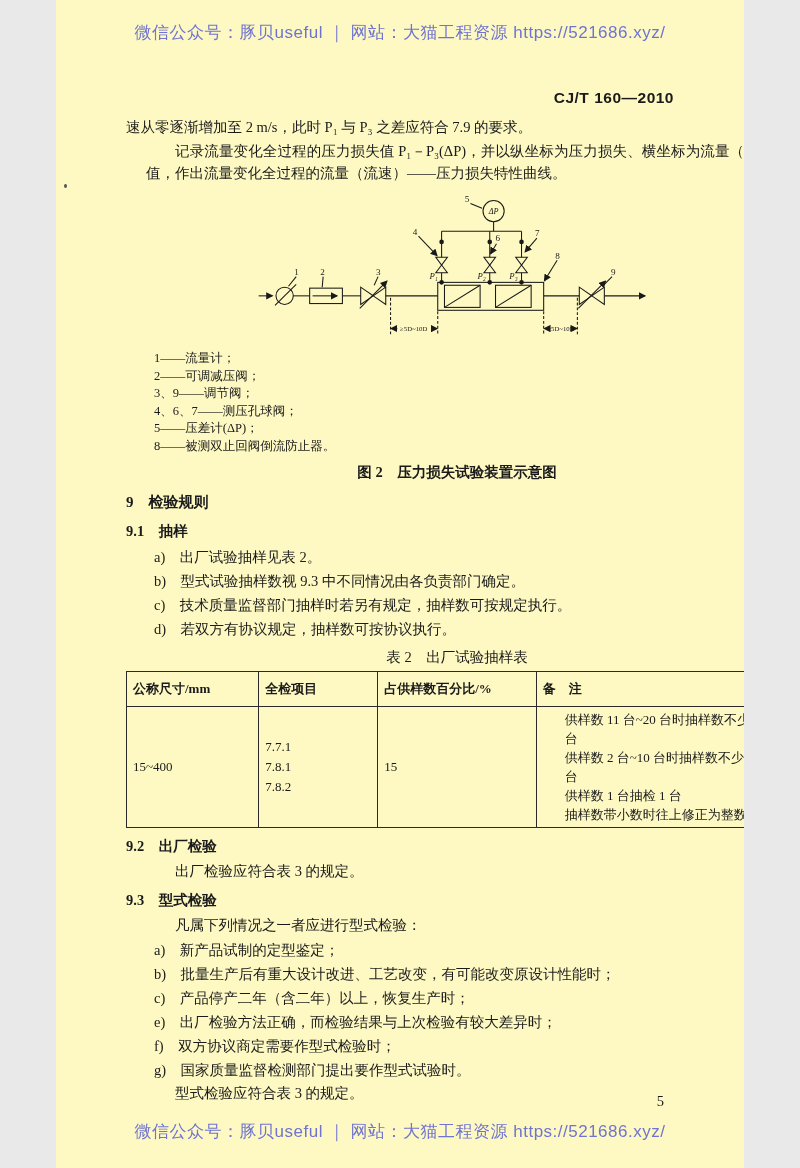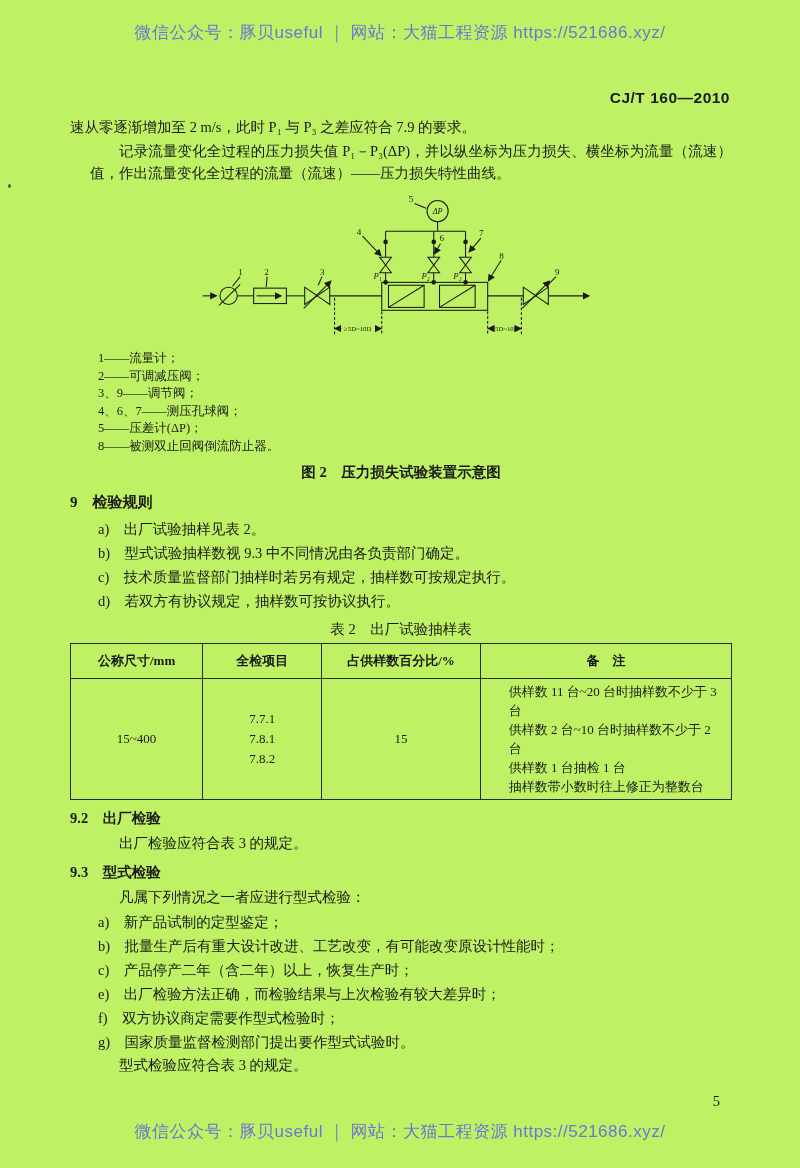--- a/index.html
+++ b/index.html
@@ -1,37 +1,37 @@
 <!DOCTYPE html>
 <html><head>
 <meta charset="utf-8">
 <style>
   html,body{margin:0;padding:0;}
   body{background:#e9e9e9;font-family:"Liberation Serif","DejaVu Serif",serif;}
-  .page{position:relative;width:800px;height:1168px;margin:0 auto;background:#bef264;color:#1a1a1a;overflow:hidden;}
+  .page{position:relative;width:688px;height:1168px;margin:0 auto;background:#fef9c3;color:#1a1a1a;overflow:hidden;}
   .watermark{position:absolute;left:0;width:100%;text-align:center;color:#6f74d2;
     font-family:"Liberation Sans","DejaVu Sans",sans-serif;font-size:17px;letter-spacing:.5px;}
   .wm-top{top:21px;}
   .wm-bottom{bottom:25px;}
   .doc-number{position:absolute;top:89px;right:70px;font-size:15.5px;font-weight:bold;
     font-family:"Liberation Sans","DejaVu Sans",sans-serif;letter-spacing:.5px;}
   .speck{position:absolute;left:8px;top:184px;width:3px;height:4px;background:#555;border-radius:50%;}
   .content{position:absolute;top:116px;left:70px;width:662px;font-size:14.5px;line-height:22px;text-align:justify;}
   .para{margin:0 0 2px;}
   .indent{text-indent:2em;margin-left:20px;}
   .figure-wrap{text-align:center;margin:4px 0 0;}
   .legend{font-size:12.5px;line-height:17.5px;margin-left:28px;text-align:left;}
   .fig-caption{text-align:center;font-weight:bold;margin:6px 0 4px;font-size:14.5px;}
   .sec{font-weight:bold;margin:8px 0 4px;font-size:15px;}
   .subsec{font-weight:bold;margin:7px 0 3px;font-size:14.5px;}
   .list{margin-left:28px;text-align:left;}
   .list-item{line-height:24px;}
   .table-title{text-align:center;font-weight:normal;margin:5px 0 3px;}
   table.tbl{width:100%;border-collapse:collapse;font-size:13px;margin:2px 0 4px;}
-  .tbl th,.tbl td{border:1px solid #2a2a2a;text-align:center;vertical-align:middle;padding:3px 6px;}
+  .tbl th,.tbl td{border:1px solid #2a2a2a;vertical-align:middle;padding:3px 6px;}
   .tbl th{font-weight:bold;height:28px;}
   .tbl td.notes{text-align:left;line-height:19px;padding-left:28px;}
   .tbl .check-line{line-height:20px;}
   .page-number{position:absolute;right:80px;bottom:58px;font-size:14.5px;}
   svg.diagram{display:inline-block;}
   svg text{font-family:"Liberation Serif","DejaVu Serif",serif;fill:#1a1a1a;stroke:none;}
   svg .lbl{font-size:9.5px;}
   svg .plbl{font-size:9px;font-style:italic;}
   svg .dim{font-size:7px;}
   svg .dp{font-size:8.5px;font-style:italic;}
@@ -172,20 +172,21 @@
       <div class="legend-item">3、9——调节阀；</div>
       <div class="legend-item">4、6、7——测压孔球阀；</div>
       <div class="legend-item">5——压差计(ΔP)；</div>
       <div class="legend-item">8——被测双止回阀倒流防止器。</div>
     </div>
 
     <div class="fig-caption">图 2　压力损失试验装置示意图</div>
 
     <div class="sec">9　检验规则</div>
 
+    <div class="subsec">9.1　抽样</div>
     <div class="list">
       <div class="list-item">a)　出厂试验抽样见表 2。</div>
       <div class="list-item">b)　型式试验抽样数视 9.3 中不同情况由各负责部门确定。</div>
       <div class="list-item">c)　技术质量监督部门抽样时若另有规定，抽样数可按规定执行。</div>
       <div class="list-item">d)　若双方有协议规定，抽样数可按协议执行。</div>
     </div>
 
     <div class="table-title">表 2　出厂试验抽样表</div>
     <table class="tbl">
       <colgroup>

